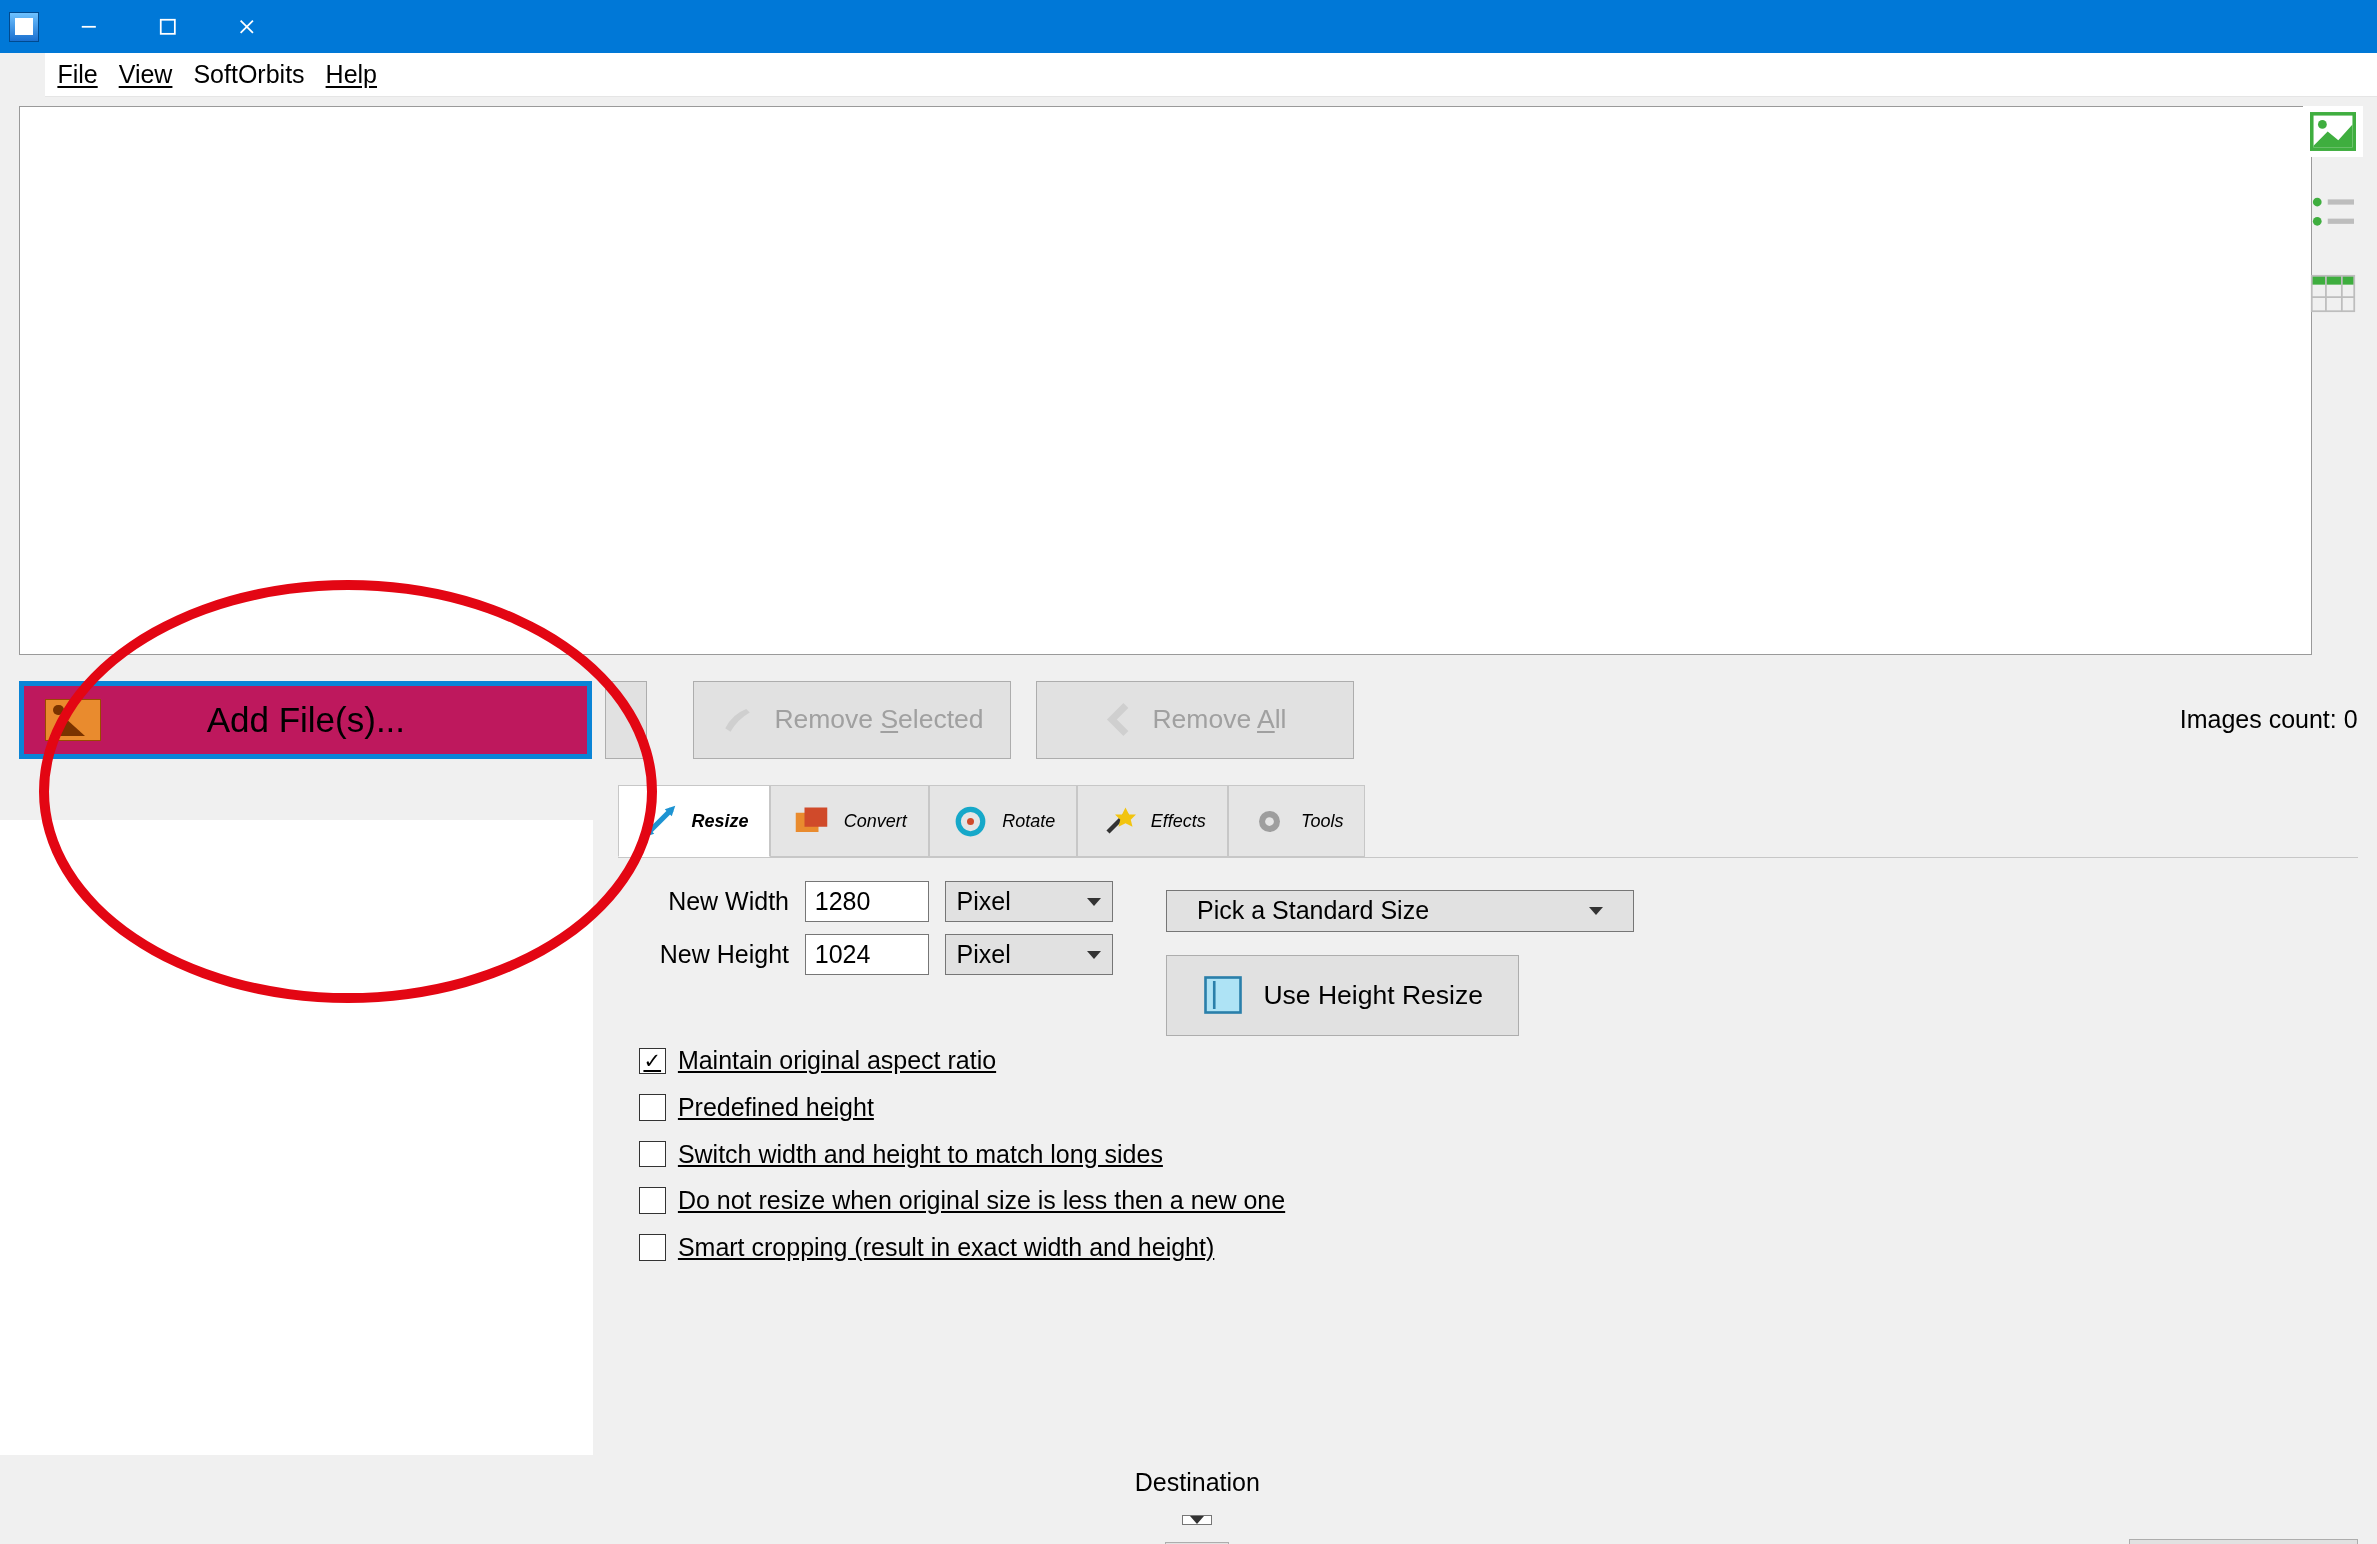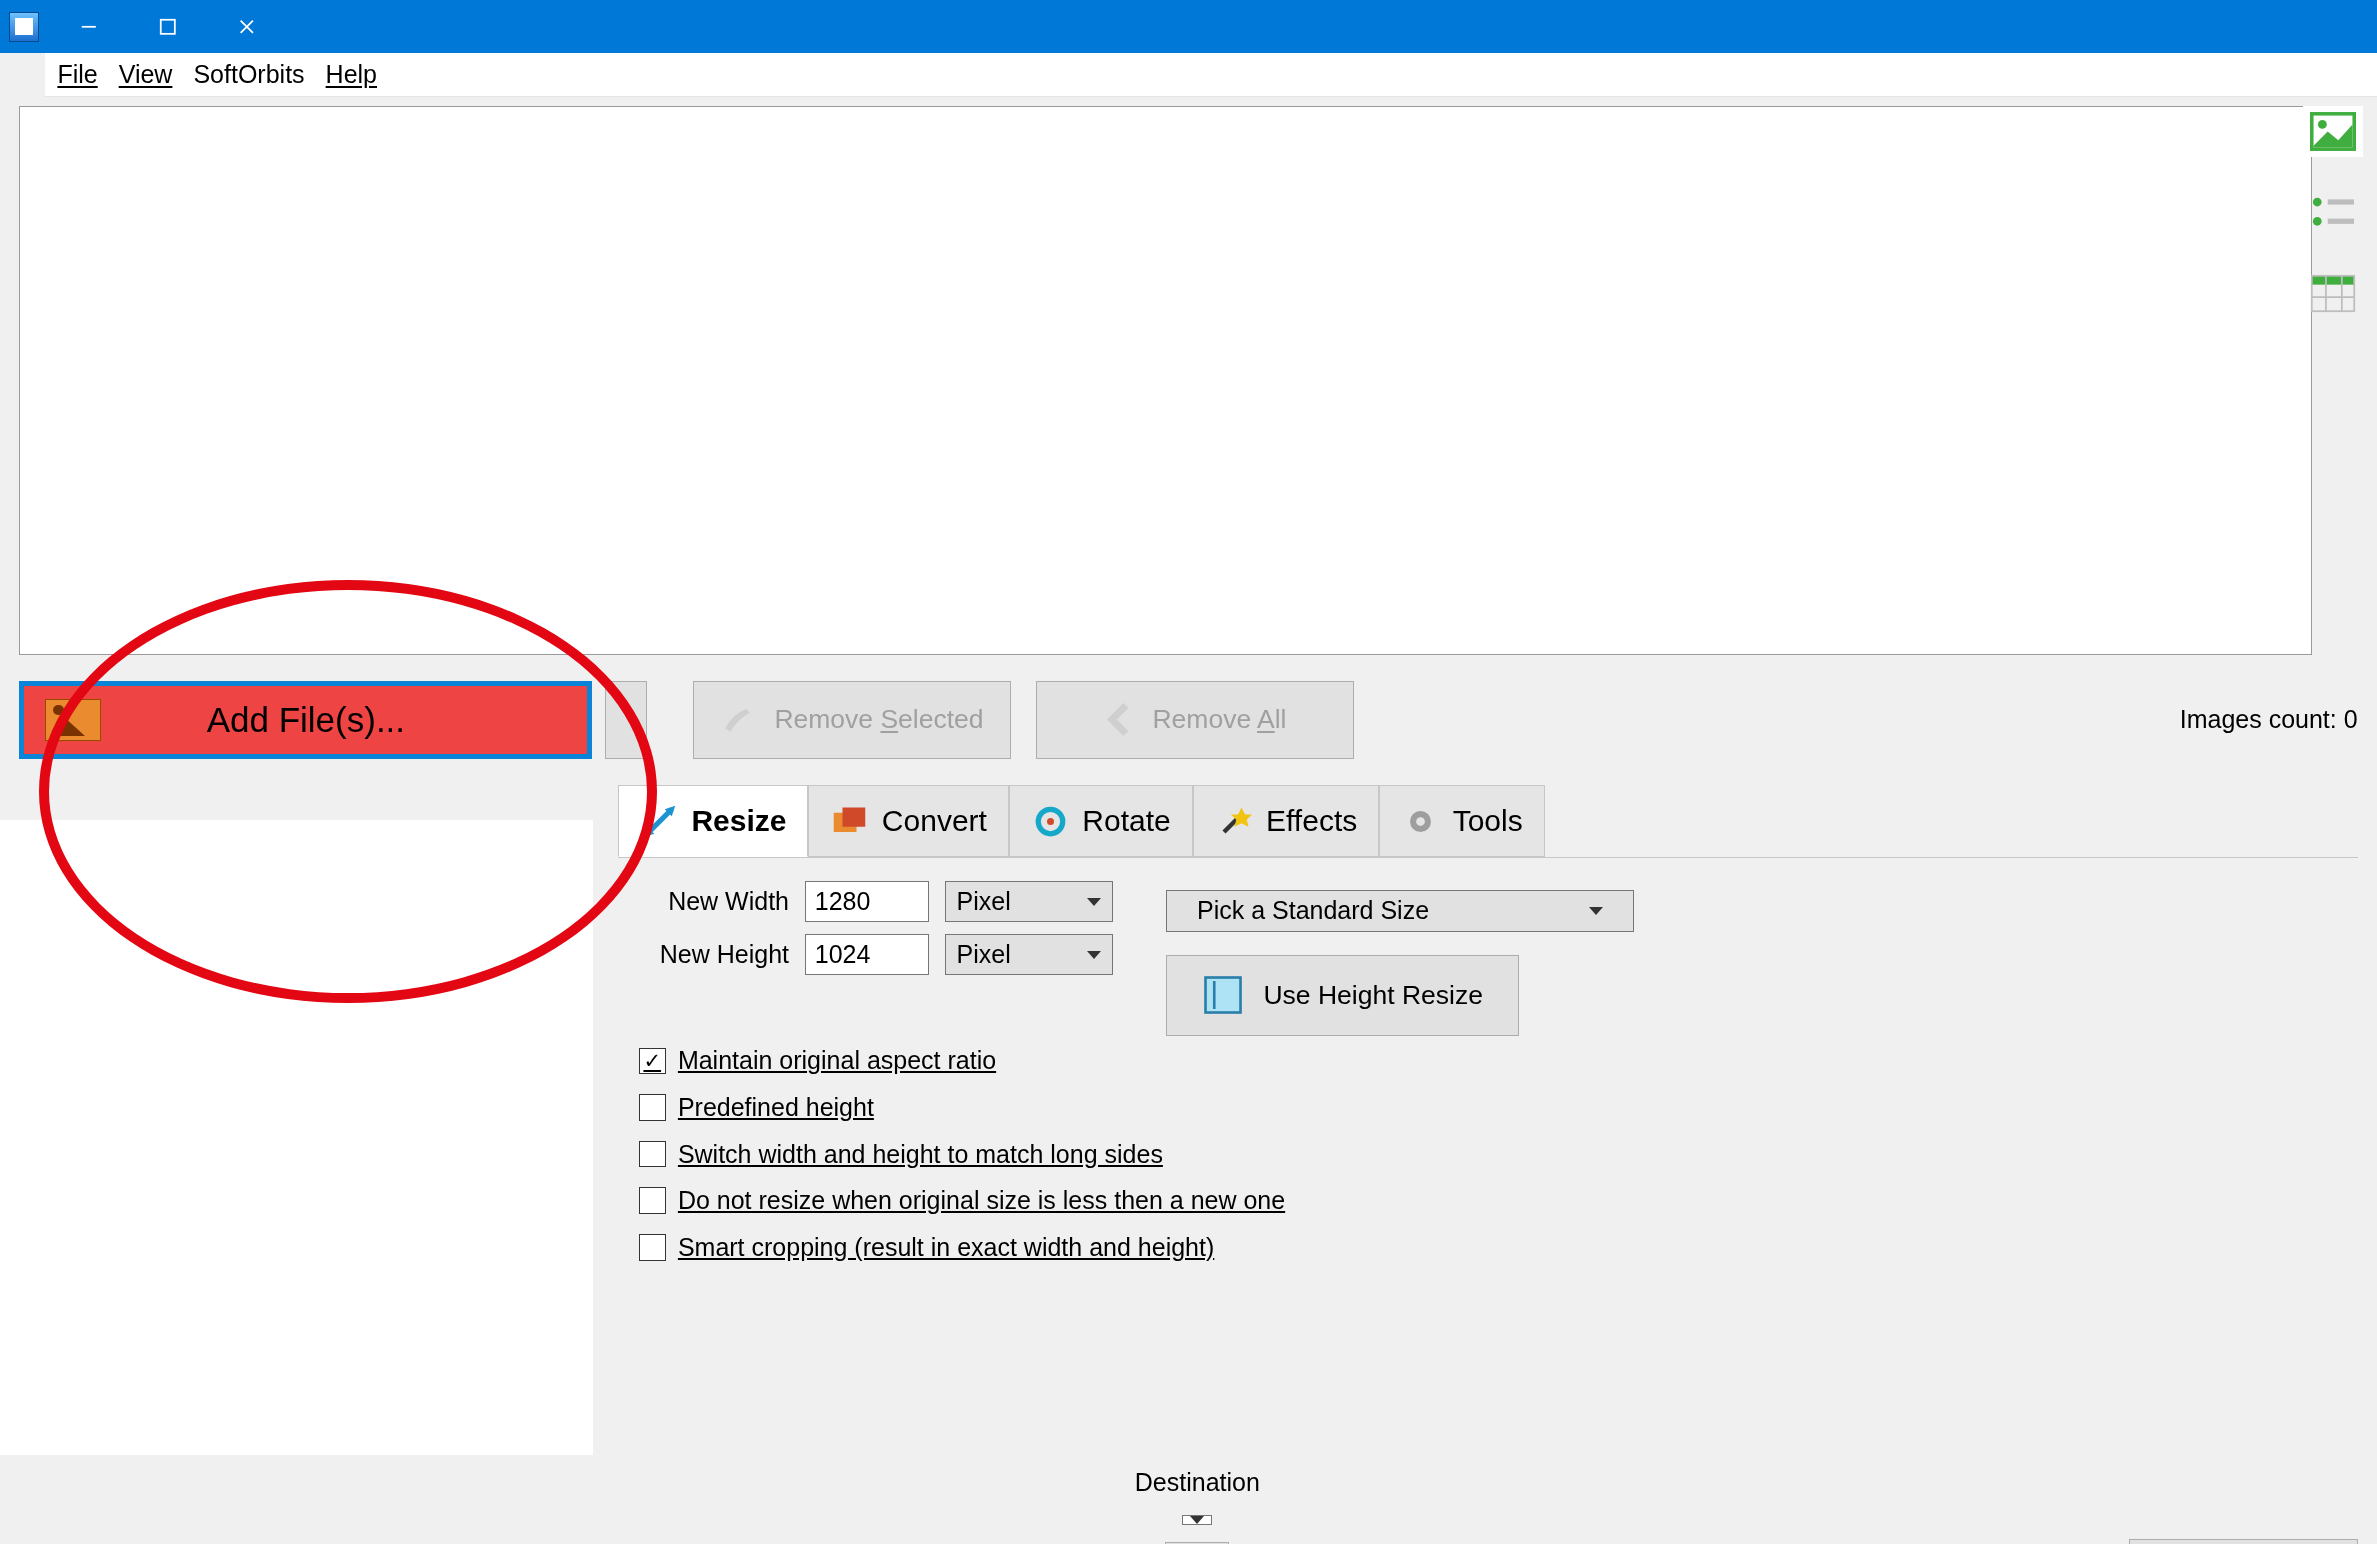--- a/index.html
+++ b/index.html
@@ -23,38 +23,38 @@
   .main { flex: 1; position: relative; background: #f0f0f0; }
   .preview-row { position: absolute; left: 19.4px; top: 8.8px; right: 65px; height: 549px; display: flex; }
   .preview-pane { flex: 1; background: #fff; border: 1.8px solid #9a9a9a; }
   .view-strip { position: absolute; right: 10.6px; top: 8.8px; width: 67px; display: flex; flex-direction: column; gap: 30px; align-items: center; }
   .view-btn { width: 60px; height: 51px; background: #fff; display: flex; align-items: center; justify-content: center; }
 
   
   .toolbar-row { position: absolute; left: 19.4px; top: 582px; right: 19.4px; height: 81px; display: flex; align-items: center; }
   .tbtn { height: 78px; border: 1.8px solid #adadad; background: #e1e1e1; display: flex; align-items: center; justify-content: center; gap: 19.4px; font-size: 26.5px; }
   .tbtn.disabled { color: #a0a0a0; }
-  .add-files { width: 573px; background: #ef4444; border: 5.3px solid #0a84d6; font-size: 35px; position: relative; }
+  .add-files { width: 573px; background: #be185d; border: 5.3px solid #0a84d6; font-size: 35px; position: relative; }
   .add-files .pic-ico { width: 56px; height: 42px; background: #e98b2e; position: absolute; left: 21px; border: 0.9px solid #9a4a00; }
   .add-files .pic-ico::before { content:""; position:absolute; left:7px; top:5.3px; width:10.6px; height:10.6px; border-radius:50%; background:#7a3300; }
   .add-files .pic-ico::after { content:""; position:absolute; left:3.5px; bottom:3.5px; width:0; height:0; border-left:14px solid transparent; border-right:21px solid transparent; border-bottom:19.4px solid #7a3300; }
   .add-folder { width: 42px; margin-left: 12.4px; }
   .remove-sel { width: 318px; margin-left: 46px; }
   .remove-all { width: 318px; margin-left: 25px; }
   .count-label { margin-left: auto; font-size: 25px; }
 
   
   .annotation-ellipse { position: absolute; left: 39px; top: 483px; width: 618px; height: 423px; border: 10.6px solid #e30613; border-radius: 50%; pointer-events: none; z-index: 50; }
   
   .white-patch { position:absolute; left:0; top:723px; width:593px; height:635px; background:#fff; z-index:1; }
 
   
   .tabs { position: absolute; left: 618px; top: 688px; right: 19.4px; z-index: 5; }
   .tabs-header { display: flex; height: 72px; }
-  .tab { display: flex; align-items: center; gap: 12.4px; padding: 0 21px; font-size: 30px; background: #e5e5e5; border: 0.9px solid #c7c7c7; }
+  .tab { display: flex; align-items: center; gap: 12.4px; padding: 0 21px; font-size: 18px; background: #e5e5e5; border: 0.9px solid #c7c7c7; font-style: italic; }
   .tab.active { background: #fff; border-bottom: 0.9px solid #fff; font-weight: 600; }
   .tab .ticon { width: 39px; height: 39px; display: inline-flex; align-items: center; justify-content: center; }
   .tabs-body { background: #f0f0f0; border-top: 0.9px solid #c7c7c7; padding: 23px 0 0 21px; }
 
   .field-row { display: flex; align-items: center; gap: 16px; margin-bottom: 12.4px; }
   .field-label { width: 150px; text-align: right; font-size: 25px; }
   .num-input { width: 124px; height: 41px; border: 1.8px solid #767676; background: #fff; padding: 0 8.8px; font-size: 25px; }
   .unit-select { width: 168px; height: 41px; border: 1.8px solid #767676; background: #e1e1e1; padding: 0 10.6px; font-size: 25px; display: flex; align-items: center; justify-content: space-between; }
   .caret { width: 0; height: 0; border-left: 7px solid transparent; border-right: 7px solid transparent; border-top: 8.8px solid #333; }
   .std-size { width: 468px; height: 42px; border: 1.8px solid #767676; background: #e1e1e1; padding: 0 30px; font-size: 25px; display: flex; align-items: center; justify-content: space-between; }

